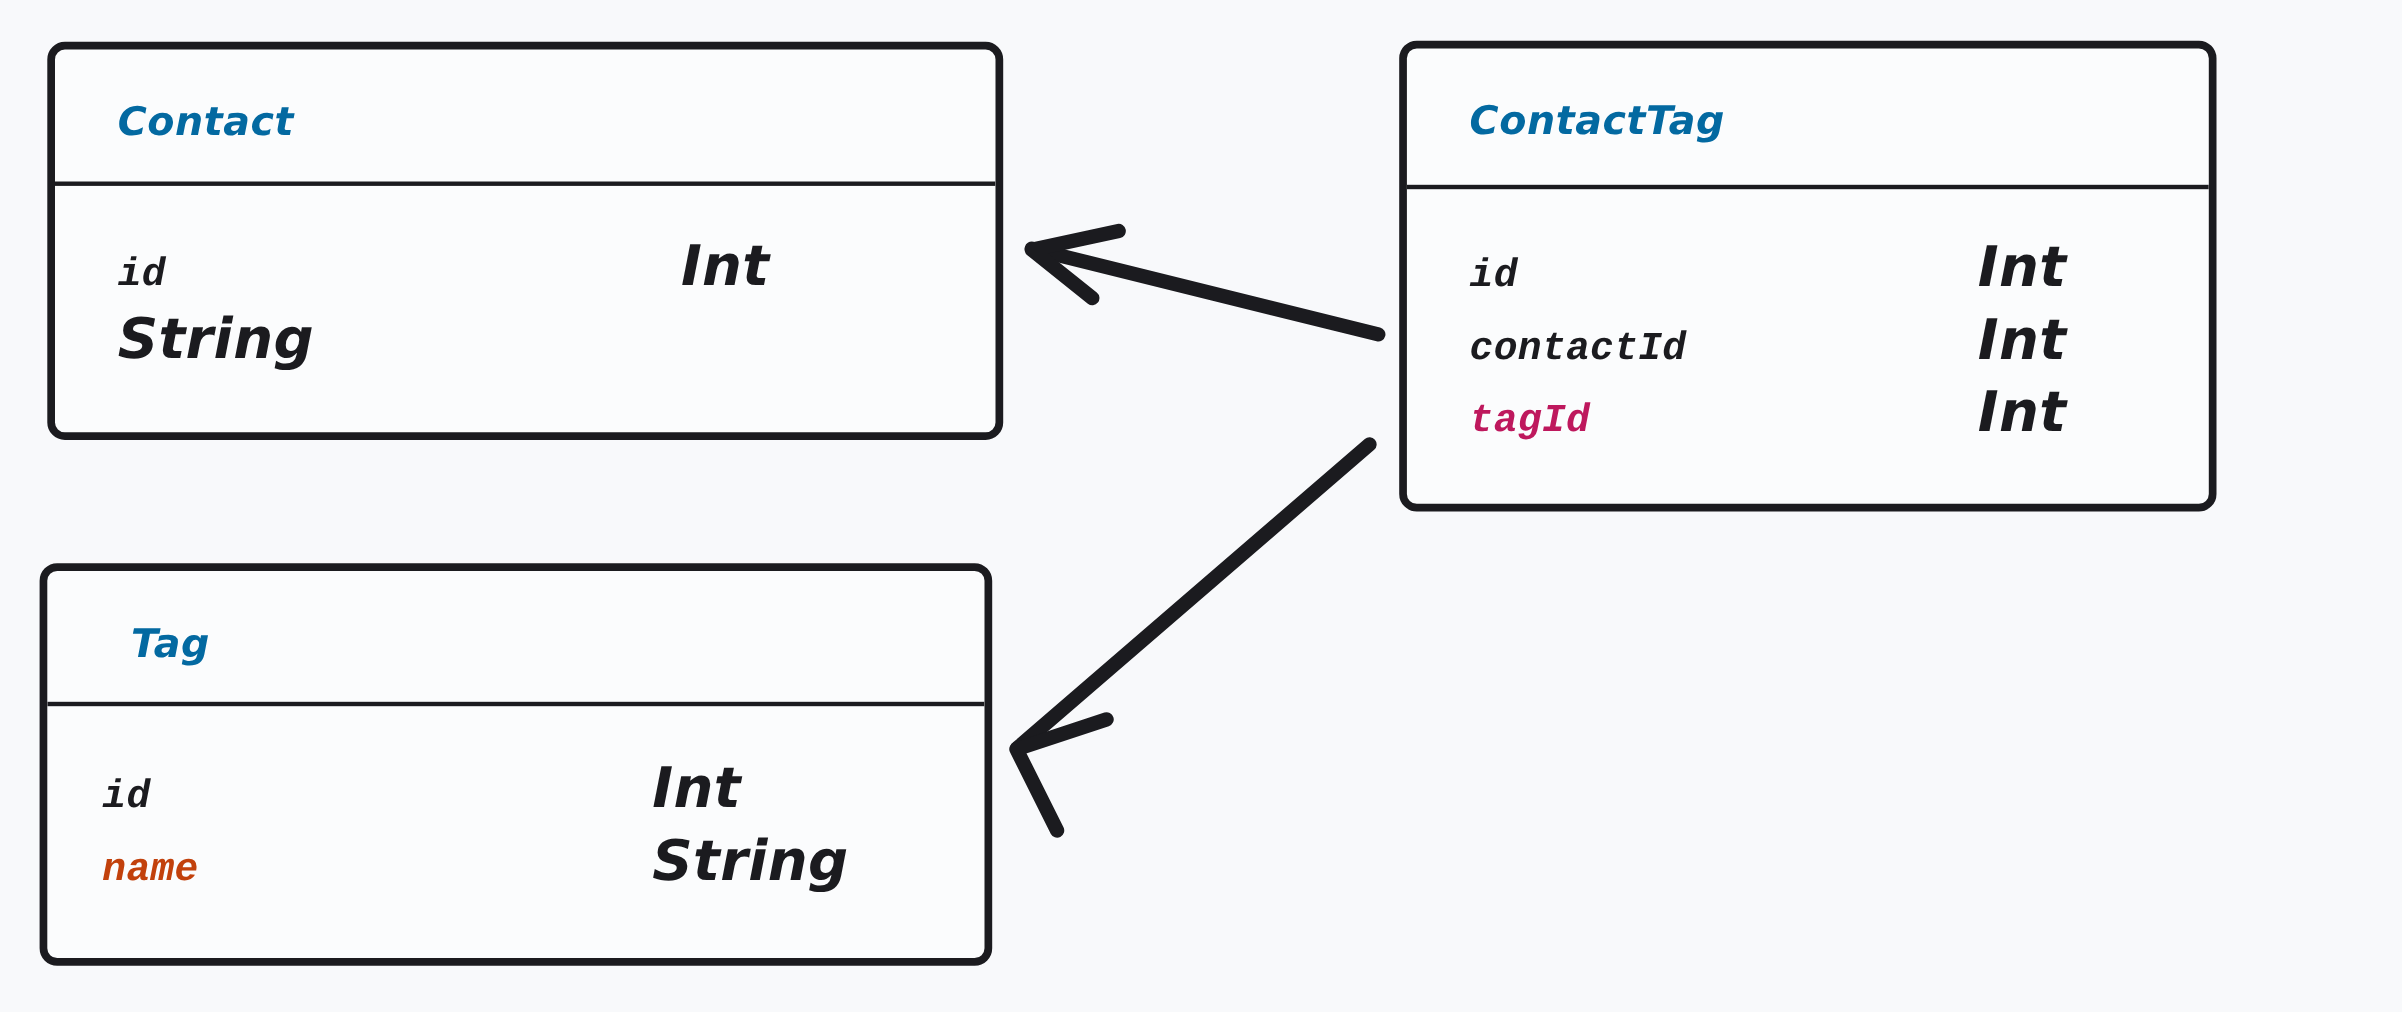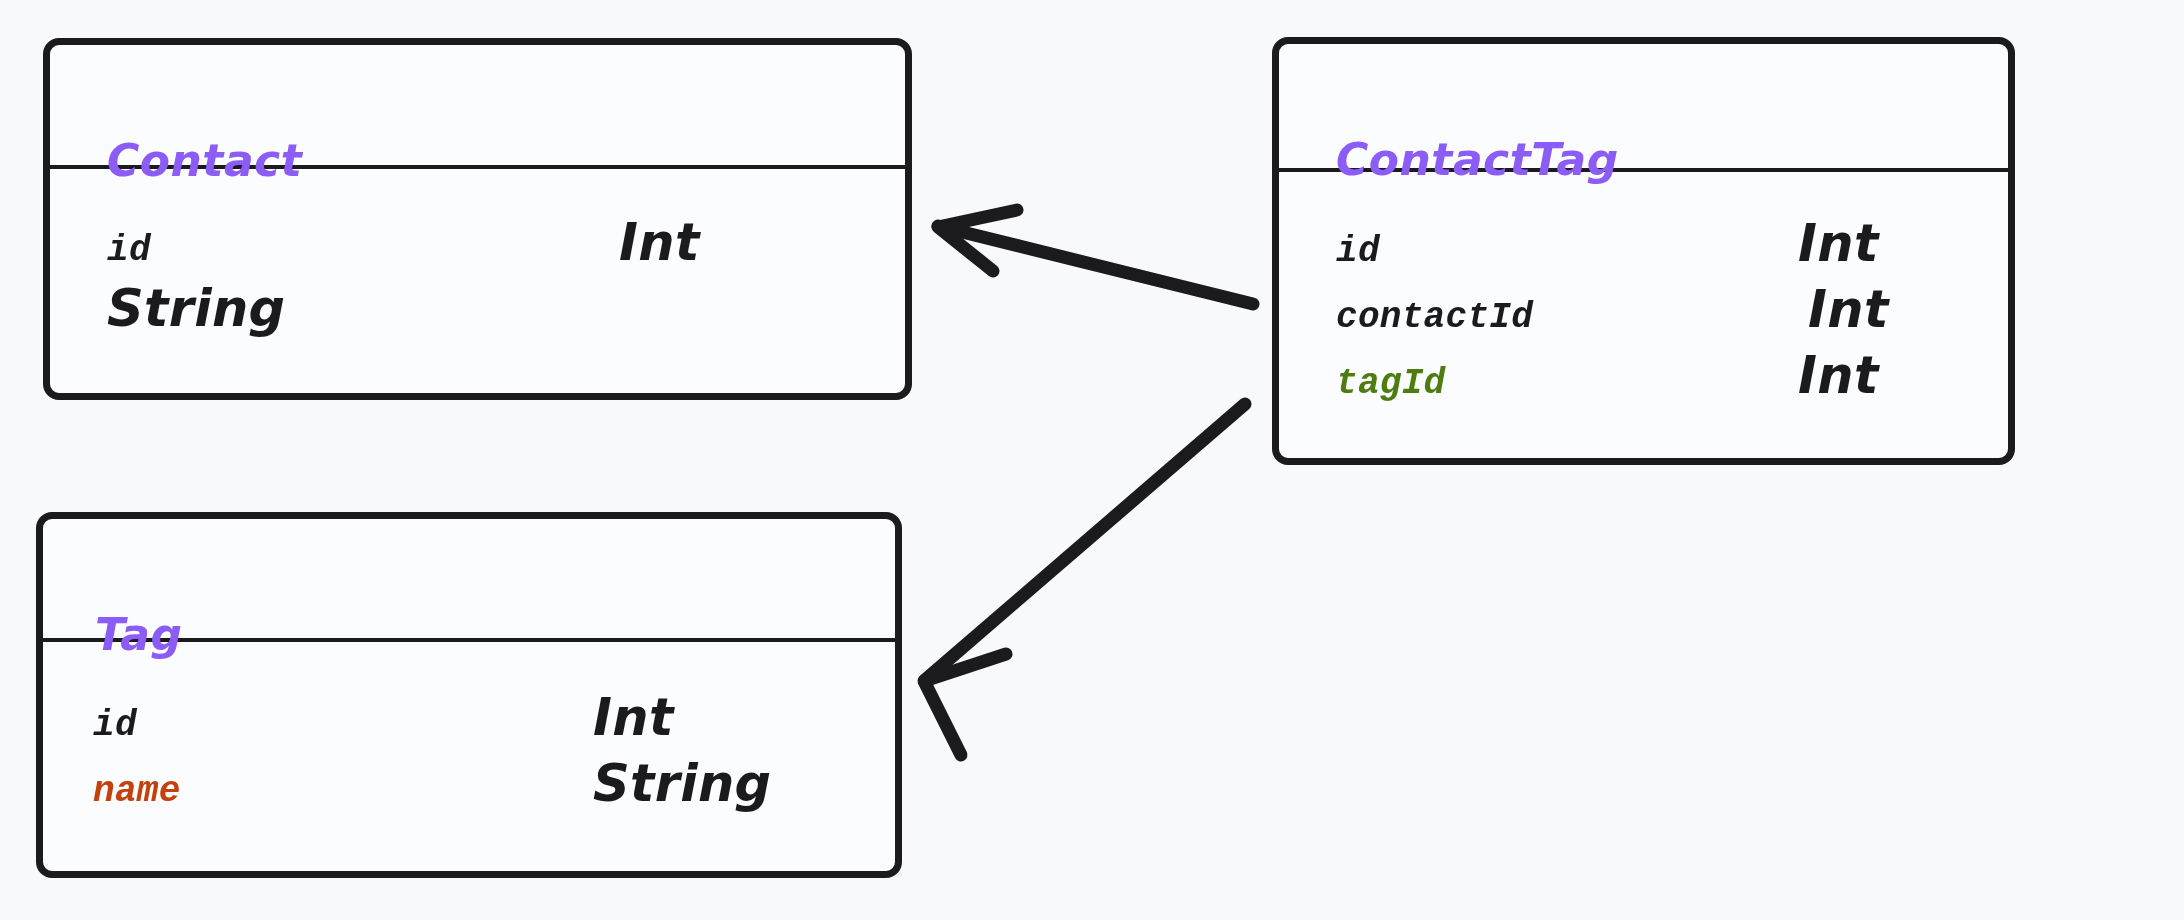--- a/index.html
+++ b/index.html
@@ -43,25 +43,24 @@
     top: 0;
     border-bottom: 4px solid #1b1b1f;
     box-sizing: border-box;
     display: flex;
     align-items: center;
   }
   .entity-title {
     font-family: "DejaVu Sans", sans-serif;
     font-weight: 700;
     font-style: italic;
-    font-size: 44px;
-    color: #8b5cf6;
+    font-size: 36px;
+    color: #0369a1;
     letter-spacing: 0.5px;
     white-space: nowrap;
-    margin-top: 44px;
   }
   .entity-body {
     position: absolute;
     left: 0;
     right: 0;
     bottom: 0;
     box-sizing: border-box;
   }
   .field-row {
     display: flex;
@@ -122,33 +121,33 @@
 
   <div class="entity" id="ent-1" style="left: 1272px; top: 37px; width: 743px; height: 428px; background: rgb(251, 252, 253); border-color: rgb(27, 27, 31);">
     <div class="entity-header" style="height: 128px; border-bottom-color: rgb(27, 27, 31); padding-left: 57px; padding-top: 46px; align-items: flex-start;">
       <span class="entity-title">ContactTag</span>
     </div>
     <div class="entity-body" style="top: 128px; padding-left: 57px; padding-top: 42px;">
       <div class="field-row">
         <span class="field-name" style="width: 462px; color: rgb(27, 27, 31);">id</span>
         <span class="field-type" style="color: rgb(27, 27, 31);">Int</span>
       </div>
-      <div class="field-row" style="margin-top: 7px; gap: 10px;">
+      <div class="field-row" style="margin-top: 7px;">
         <span class="field-name" style="width: 462px; color: rgb(27, 27, 31);">contactId</span>
         <span class="field-type" style="color: rgb(27, 27, 31);">Int</span>
       </div>
       <div class="field-row" style="margin-top: 7px;">
-        <span class="field-name" style="width: 462px; color: #4d7c0f;">tagId</span>
+        <span class="field-name" style="width: 462px; color: #be185d;">tagId</span>
         <span class="field-type" style="color: rgb(27, 27, 31);">Int</span>
       </div>
     </div>
   </div>
 
   <div class="entity" id="ent-2" style="left: 36px; top: 512px; width: 866px; height: 366px; background: rgb(251, 252, 253); border-color: rgb(27, 27, 31);">
-    <div class="entity-header" style="height: 123px; border-bottom-color: rgb(27, 27, 31); padding-left: 52px; padding-top: 46px; align-items: flex-start;">
+    <div class="entity-header" style="height: 123px; border-bottom-color: rgb(27, 27, 31); padding-left: 76px; padding-top: 46px; align-items: flex-start;">
       <span class="entity-title">Tag</span>
     </div>
     <div class="entity-body" style="top: 123px; padding-left: 50px; padding-top: 46px;">
       <div class="field-row">
         <span class="field-name" style="width: 500px; color: rgb(27, 27, 31);">id</span>
         <span class="field-type" style="color: rgb(27, 27, 31);">Int</span>
       </div>
       <div class="field-row" style="margin-top: 7px;">
         <span class="field-name" style="width: 500px; color: #c2410c;">name</span>
         <span class="field-type" style="color: rgb(27, 27, 31);">String</span>

